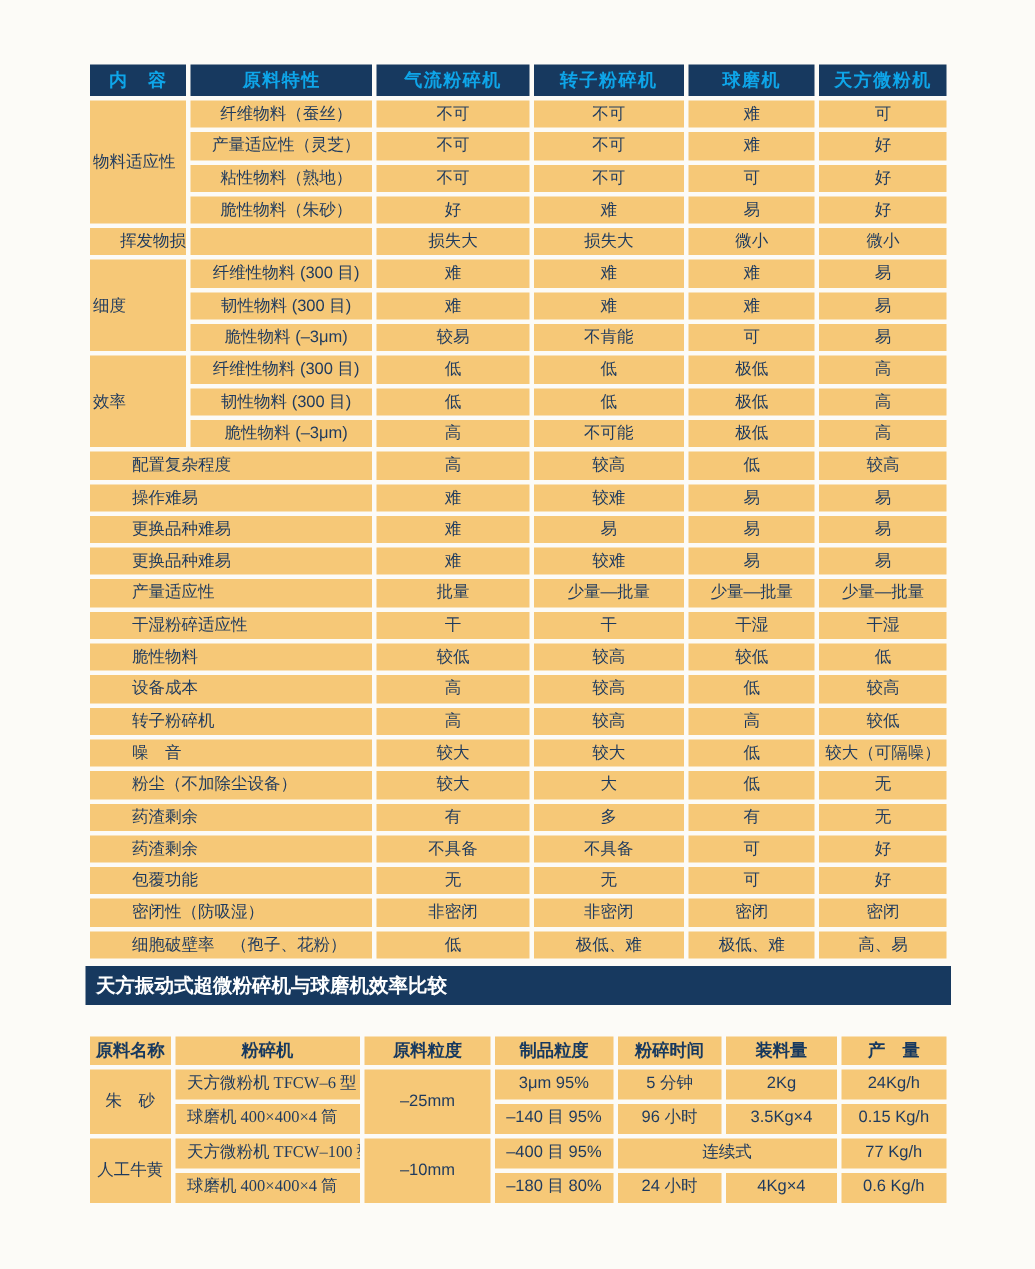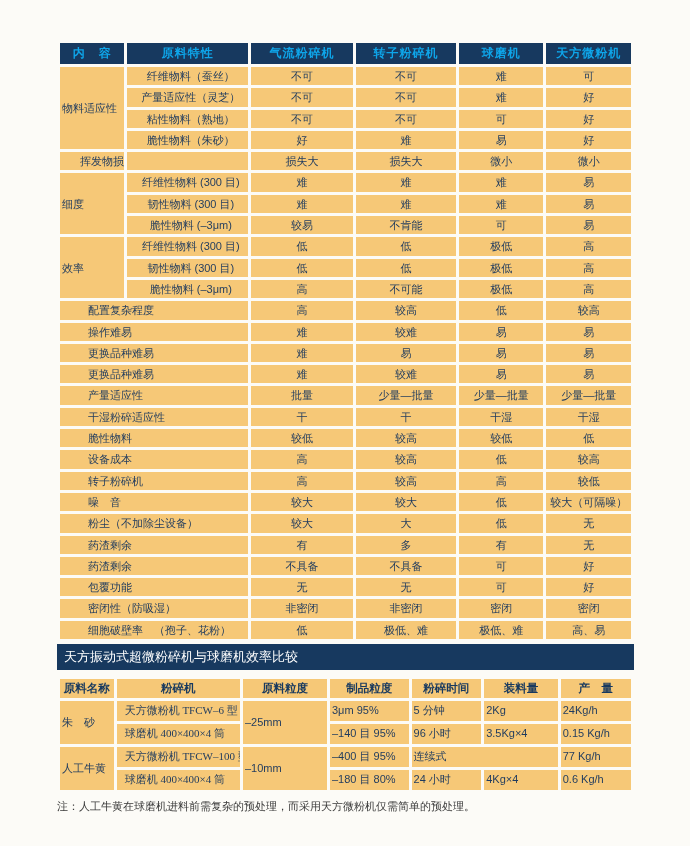--- a/index.html
+++ b/index.html
@@ -35,32 +35,32 @@
   .t-top col.c5{width:15.2%}.t-top col.c6{width:15.2%}
 
   td.group{text-align:left;}
   td.item{text-align:center;padding-left:8px;}
   td.label{text-align:left;padding-left:28px;}
   td.rowlabel{text-align:left;padding-left:20px;}
 
   
   .band{
     margin-top:2px;background:var(--navy);color:#FFFFFF;
-    font-size:13px;font-weight:normal;padding:5px 7px;line-height:1.2;
+    font-size:13px;font-weight:bold;padding:5px 7px;line-height:1.2;
   }
 
   
-  .t-bottom{margin-top:6px;}
+  .t-bottom{margin-top:18px;}
   .t-bottom th{
     background:var(--tan);color:var(--navy);font-size:11.5px;font-weight:bold;
     height:18px;padding:2px;text-align:center;
   }
   .t-bottom td{
     background:var(--tan);color:var(--body-text);font-size:11px;
-    height:20px;padding:2px;line-height:1.2;
+    height:20px;padding:2px;text-align:center;line-height:1.2;
   }
   .t-bottom col.c1{width:9.7%}.t-bottom col.c2{width:22.3%}
   .t-bottom col.c3{width:15.2%}.t-bottom col.c4{width:14.2%}
   .t-bottom col.c5{width:12.6%}.t-bottom col.c6{width:13.3%}
   .t-bottom col.c7{width:12.7%}
   .t-bottom td.machine{text-align:left;padding-left:8px;font-family:Liberation Serif, serif;}
 
   .note{
     margin-top:6px;font-size:11px;color:var(--note-text);line-height:1.3;
   }
@@ -341,15 +341,14 @@
             <td class="machine">球磨机 400×400×4 筒</td>
             <td>–180 目 80%</td>
             <td>24 小时</td>
             <td>4Kg×4</td>
             <td>0.6 Kg/h</td>
           </tr>
         </tbody>
       </table>
     </div>
 
-  <div class="note">注：人工牛黄在球磨机进料前需复杂的预处理，而采用天方微粉机仅需简单的预处理。</div>
 
 </div>
 
 </body></html>

